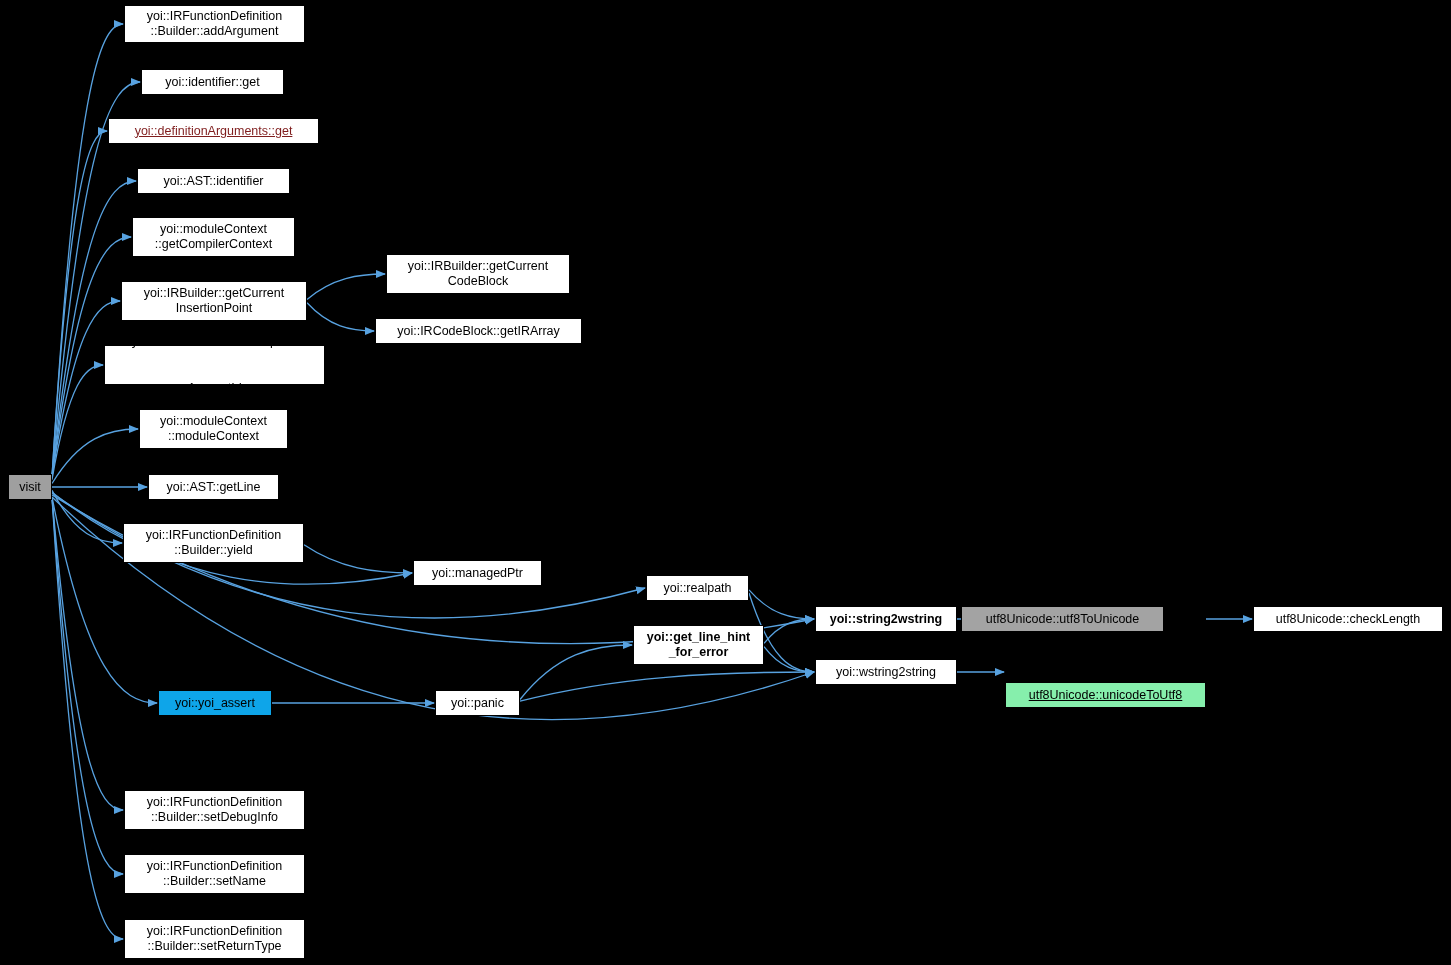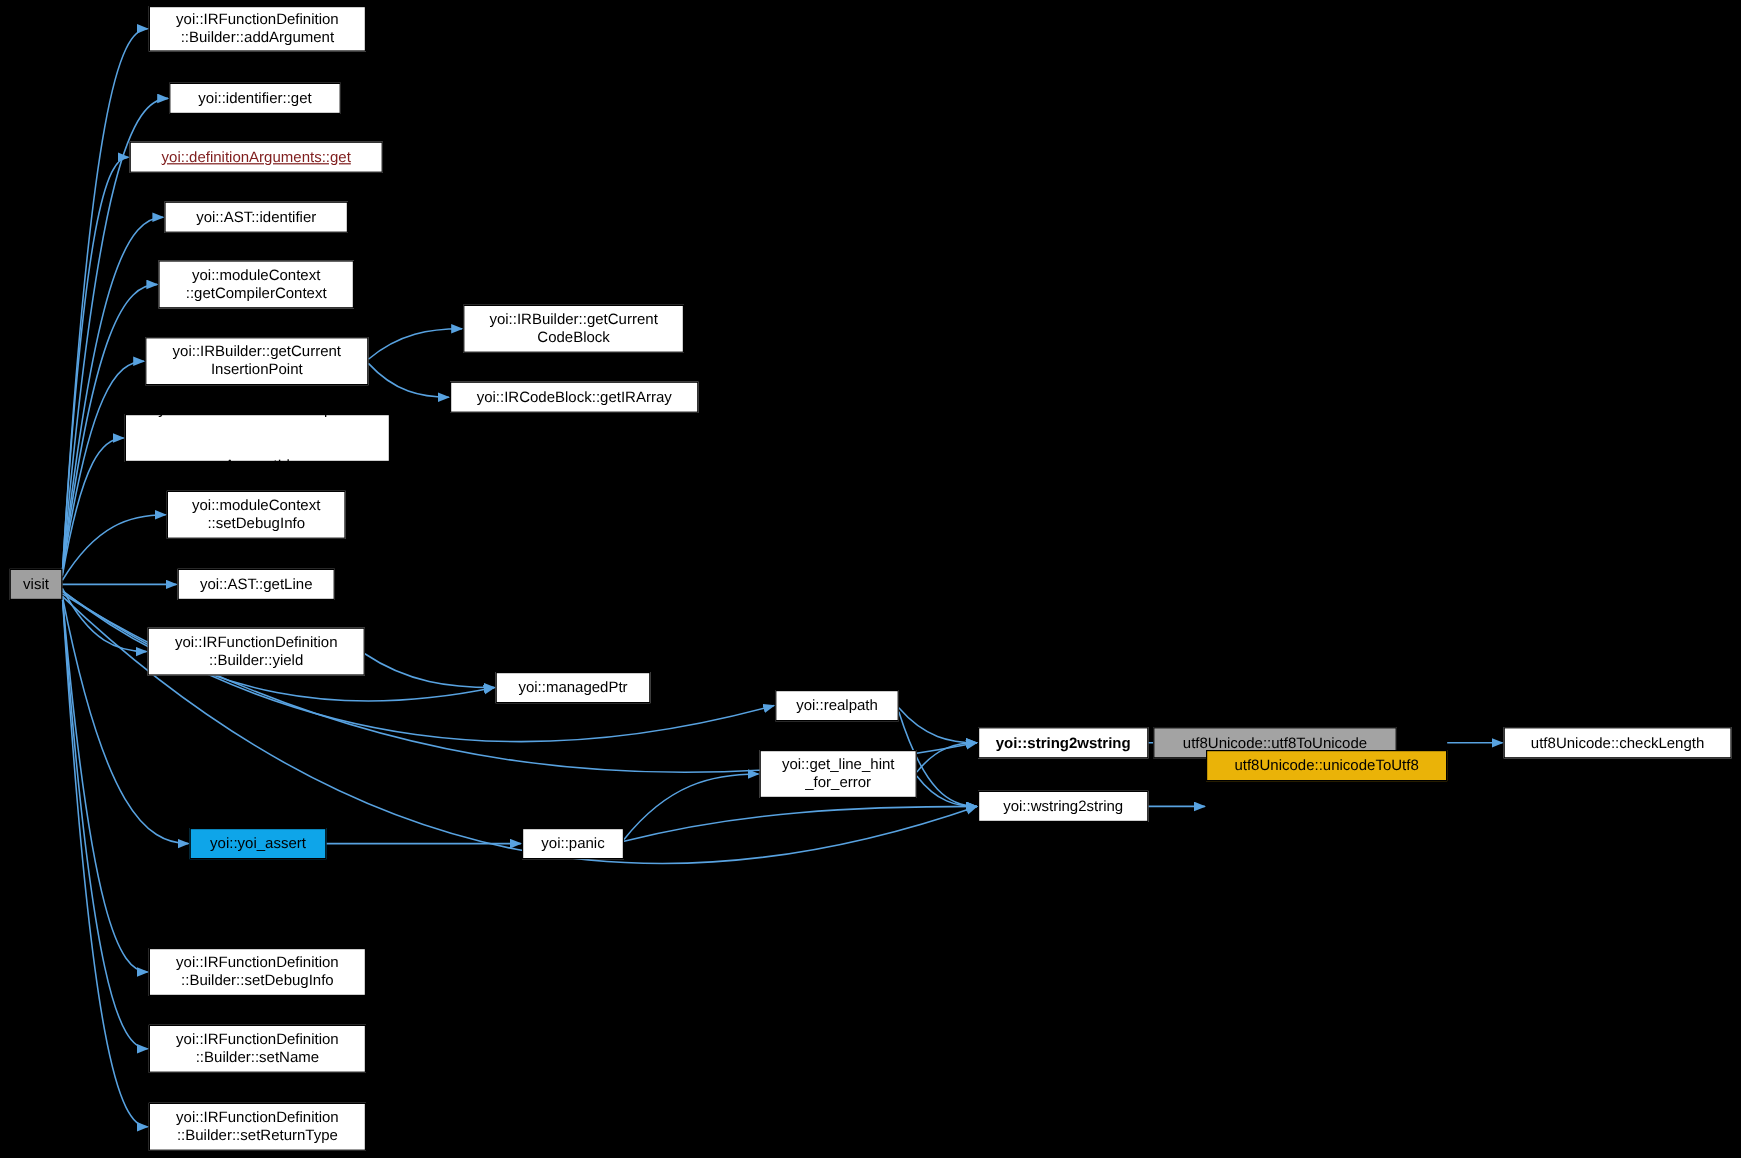--- a/index.html
+++ b/index.html
@@ -127,49 +127,49 @@
       </div>
       <div class="node" style="left: 375px; top: 318px; width: 207px; height: 26px; background: rgb(255, 255, 255); border-color: rgb(0, 0, 0); color: rgb(0, 0, 0);">
         <span>yoi::IRCodeBlock::getIRArray</span>
       </div>
       <div class="node" style="left: 104px; top: 345px; width: 221px; height: 40px; background: rgb(255, 255, 255); border-color: rgb(0, 0, 0); color: rgb(0, 0, 0); gap: 32px;">
         <span>yoi::identifierWithDefTemplate</span>
         <span>Arg::getId</span>
       </div>
       <div class="node" style="left: 139px; top: 409px; width: 149px; height: 40px; background: rgb(255, 255, 255); border-color: rgb(0, 0, 0); color: rgb(0, 0, 0);">
         <span>yoi::moduleContext</span>
-        <span>::setDebugInfo</span>
+        <span>::moduleContext</span>
       </div>
       <div class="node" style="left: 148px; top: 474px; width: 131px; height: 26px; background: rgb(255, 255, 255); border-color: rgb(0, 0, 0); color: rgb(0, 0, 0);">
         <span>yoi::AST::getLine</span>
       </div>
       <div class="node" style="left: 123px; top: 523px; width: 181px; height: 40px; background: rgb(255, 255, 255); border-color: rgb(0, 0, 0); color: rgb(0, 0, 0);">
         <span>yoi::IRFunctionDefinition</span>
         <span>::Builder::yield</span>
       </div>
       <div class="node" style="left: 413px; top: 560px; width: 129px; height: 26px; background: rgb(255, 255, 255); border-color: rgb(0, 0, 0); color: rgb(0, 0, 0);">
         <span>yoi::managedPtr</span>
       </div>
       <div class="node" style="left: 646px; top: 575px; width: 103px; height: 26px; background: rgb(255, 255, 255); border-color: rgb(0, 0, 0); color: rgb(0, 0, 0);">
         <span>yoi::realpath</span>
       </div>
-      <div class="node" style="left: 633px; top: 625px; width: 131px; height: 40px; background: rgb(255, 255, 255); border-color: rgb(0, 0, 0); color: rgb(0, 0, 0);">
+      <div class="node" style="left: 633px; top: 625px; width: 131px; height: 40px; background: rgb(255, 255, 255); border-color: rgb(0, 0, 0); color: rgb(0, 0, 0); font-weight: bold;">
         <span>yoi::get_line_hint</span>
         <span>_for_error</span>
       </div>
       <div class="node" style="left: 815px; top: 606px; width: 142px; height: 26px; background: rgb(255, 255, 255); border-color: rgb(0, 0, 0); color: rgb(0, 0, 0); font-weight: bold;">
         <span>yoi::string2wstring</span>
       </div>
       <div class="node" style="left: 815px; top: 659px; width: 142px; height: 26px; background: rgb(255, 255, 255); border-color: rgb(0, 0, 0); color: rgb(0, 0, 0);">
         <span>yoi::wstring2string</span>
       </div>
       <div class="node" style="left: 961px; top: 606px; width: 203px; height: 26px; background: #a3a3a3; border-color: rgb(0, 0, 0); color: rgb(0, 0, 0);">
         <span>utf8Unicode::utf8ToUnicode</span>
       </div>
-      <div class="node" style="left: 1005px; top: 625px; width: 201px; height: 26px; background: #eab308; border-color: rgb(0, 0, 0); color: rgb(0, 0, 0);">
+      <div class="node" style="left: 1005px; top: 682px; width: 201px; height: 26px; background: #86efac; border-color: rgb(0, 0, 0); color: rgb(0, 0, 0); text-decoration: underline;">
         <span>utf8Unicode::unicodeToUtf8</span>
       </div>
       <div class="node" style="left: 1253px; top: 606px; width: 190px; height: 26px; background: rgb(255, 255, 255); border-color: rgb(0, 0, 0); color: rgb(0, 0, 0);">
         <span>utf8Unicode::checkLength</span>
       </div>
       <div class="node" style="left: 158px; top: 690px; width: 114px; height: 26px; background: #0ea5e9; border-color: rgb(0, 0, 0); color: rgb(0, 0, 0);">
         <span>yoi::yoi_assert</span>
       </div>
       <div class="node" style="left: 435px; top: 690px; width: 85px; height: 26px; background: rgb(255, 255, 255); border-color: rgb(0, 0, 0); color: rgb(0, 0, 0);">
         <span>yoi::panic</span>

